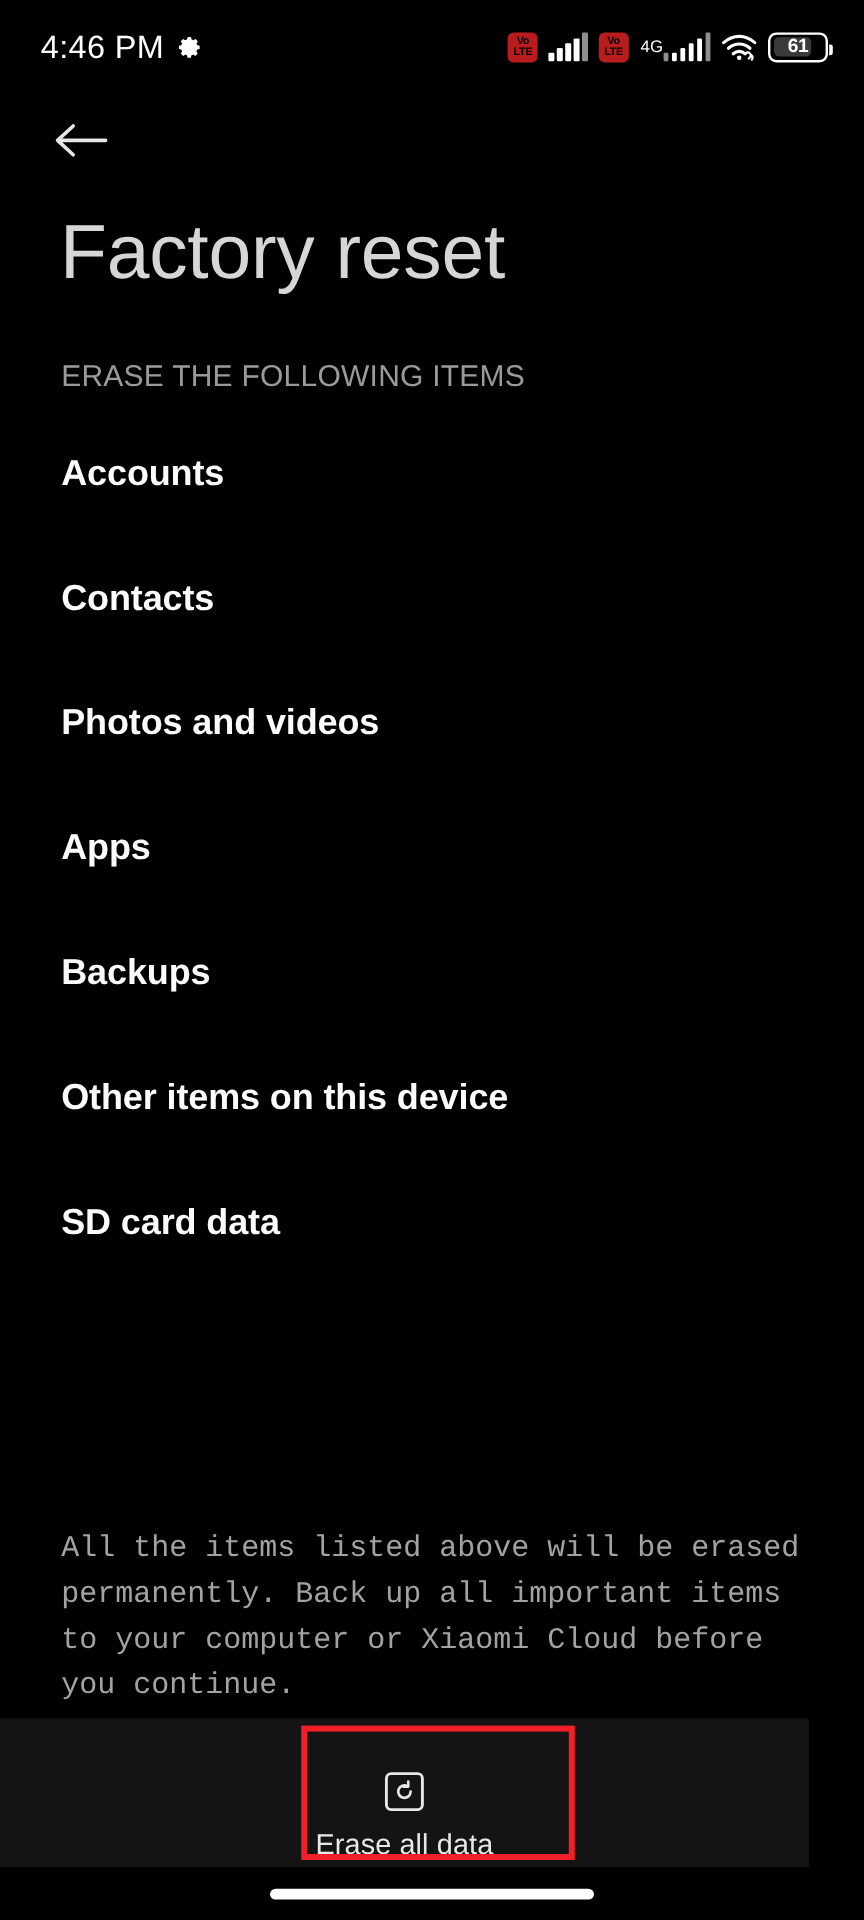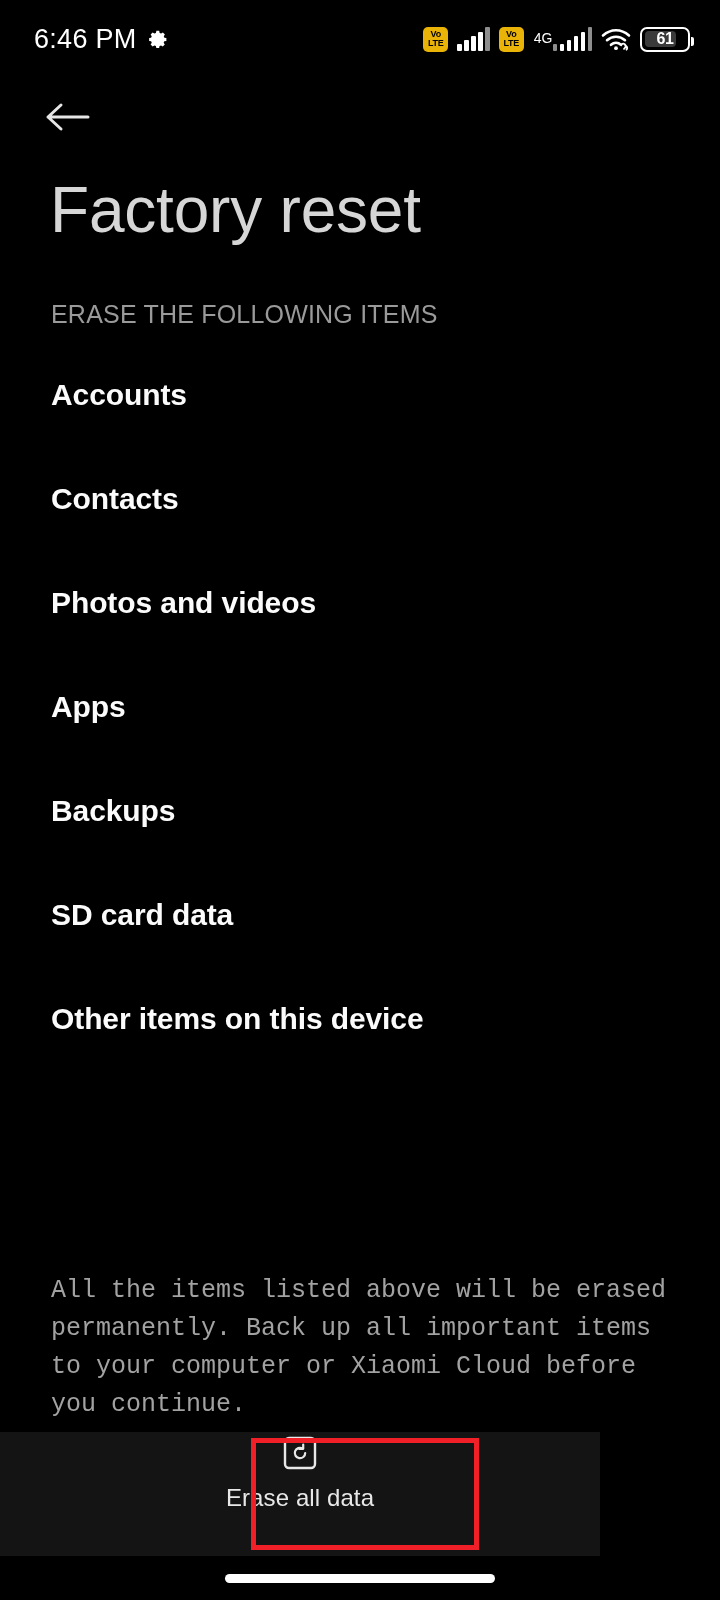--- a/index.html
+++ b/index.html
@@ -16,21 +16,21 @@
     position:absolute; top:0; left:0; width:720px; height:78px;
     display:flex; align-items:center; justify-content:space-between;
     padding:0 30px 0 34px;
   }
   .sb-left { display:flex; align-items:center; gap:11px; }
   .clock { color:#fff; font-size:27px; font-weight:400; letter-spacing:.3px; }
   .gear-ic { width:21px; height:21px; position:relative; display:block; }
   .gear-ic svg { display:block; }
   .sb-right { display:flex; align-items:center; gap:9px; }
   .volte {
-    width:25px; height:25px; border-radius:5px; background:#eab308; color:#000;
+    width:25px; height:25px; border-radius:5px; background:#b91c1c; color:#000;
     font-size:9px; font-weight:700; line-height:1.02;
     display:flex; flex-direction:column; align-items:center; justify-content:center;
     letter-spacing:-.2px;
   }
   .bars { display:flex; align-items:flex-end; gap:2.5px; height:24px; }
   .bars i { display:block; width:4.5px; background:#fff; border-radius:1px; }
   .bars i.b1{height:7px}.bars i.b2{height:11px}.bars i.b3{height:15px}
   .bars i.b4{height:19px}.bars i.b5{height:24px}
   .bars i.dim { background:#8e8e8e; }
   .fourg-wrap { display:flex; flex-direction:row; align-items:center; gap:0; }
@@ -79,23 +79,23 @@
     color:#a2a2a2; font-size:25px; font-weight:400; line-height:38px;font-family:Liberation Mono, monospace;
   }
   .note-clip {
     position:absolute; top:1384px; left:51px; width:640px; height:48px;
     overflow:hidden;
   }
   .note-clip p { color:#a2a2a2; font-size:25px; line-height:38px; white-space:nowrap; }
 
   
   .action-bar {
-    position:absolute; left:0; top:1432px; width:600px; height:124px;
+    position:absolute; left:0; top:1432px; width:674px; height:124px;
     background:#141414;
-    display:flex; align-items:flex-start; justify-content:center;
+    display:flex; align-items:flex-end; justify-content:center;
   }
   .erase-btn {
     display:flex; flex-direction:column; align-items:center; gap:14px;
     padding:4px 18px;
   }
   .erase-ic { width:34px; height:34px; }
   .erase-label { color:#e8e8e8; font-size:24px; font-weight:400; letter-spacing:.1px; }
 
   
   .annot {
@@ -110,21 +110,21 @@
   }
   .home-pill { width:270px; height:9px; background:#fff; border-radius:6px; }
 </style>
 </head>
 <body>
 
 <div id="screen">
 
   <div class="statusbar">
     <div class="sb-left">
-      <span class="clock">6:46 PM</span>
+      <span class="clock">4:46 PM</span>
       <span class="gear-ic">
         <svg width="21" height="21" viewBox="0 0 24 24" fill="#fff">
           <path d="M12 8.2a3.8 3.8 0 1 0 0 7.6 3.8 3.8 0 0 0 0-7.6zm0 5.6a1.8 1.8 0 1 1 0-3.6 1.8 1.8 0 0 1 0 3.6z"></path>
           <path d="M21 13.6v-3.2l-2.3-.5a7 7 0 0 0-.7-1.7l1.3-2-2.3-2.3-2 1.3a7 7 0 0 0-1.7-.7L12.8 2H9.6L9 4.5a7 7 0 0 0-1.7.7l-2-1.3L3 6.2l1.3 2a7 7 0 0 0-.7 1.7L1.3 10.4v3.2l2.3.5c.2.6.4 1.2.7 1.7l-1.3 2 2.3 2.3 2-1.3c.5.3 1.1.5 1.7.7l.5 2.3h3.2l.5-2.3c.6-.2 1.2-.4 1.7-.7l2 1.3 2.3-2.3-1.3-2c.3-.5.5-1.1.7-1.7l2.4-.5z"></path>
         </svg>
       </span>
     </div>
 
     <div class="sb-right">
       <span class="volte">
@@ -194,24 +194,24 @@
     <div class="list-item">
       <span>Photos and videos</span>
     </div>
     <div class="list-item">
       <span>Apps</span>
     </div>
     <div class="list-item">
       <span>Backups</span>
     </div>
     <div class="list-item">
+      <span>Other items on this device</span>
+    </div>
+    <div class="list-item">
       <span>SD card data</span>
-    </div>
-    <div class="list-item">
-      <span>Other items on this device</span>
     </div>
   </div>
 
   <div class="footnote">All the items listed above will be erased permanently. Back up all important items to your computer or Xiaomi Cloud before you continue.</div>
 
   <div class="action-bar">
     <div class="erase-btn">
       <span class="erase-ic">
         <svg width="34" height="34" viewBox="0 0 34 34" fill="none">
           <rect x="2" y="2" width="30" height="30" rx="4" stroke="#e8e8e8" stroke-width="2.4"></rect>

